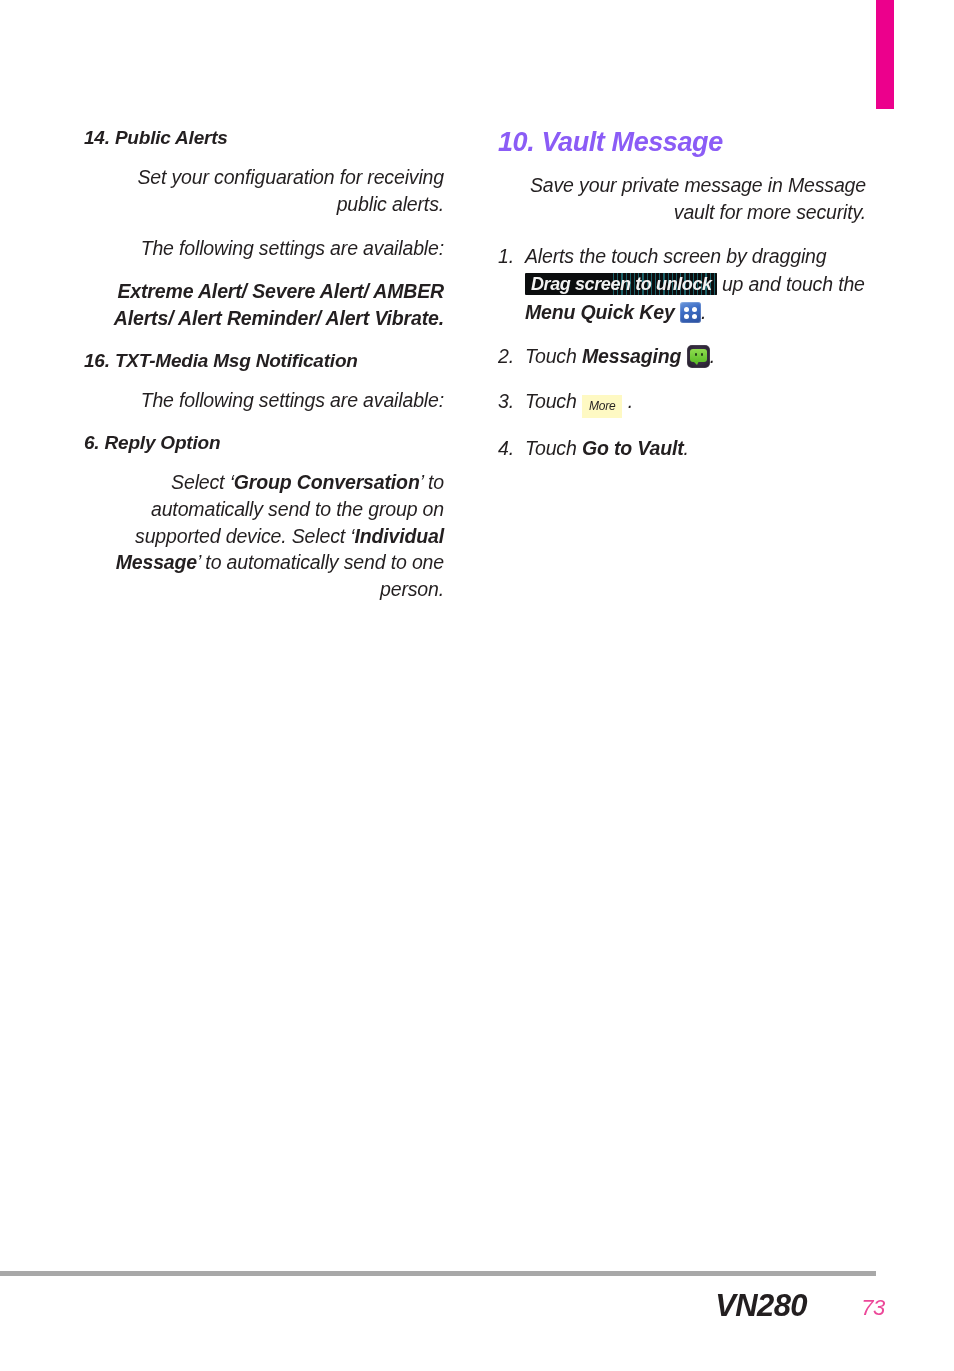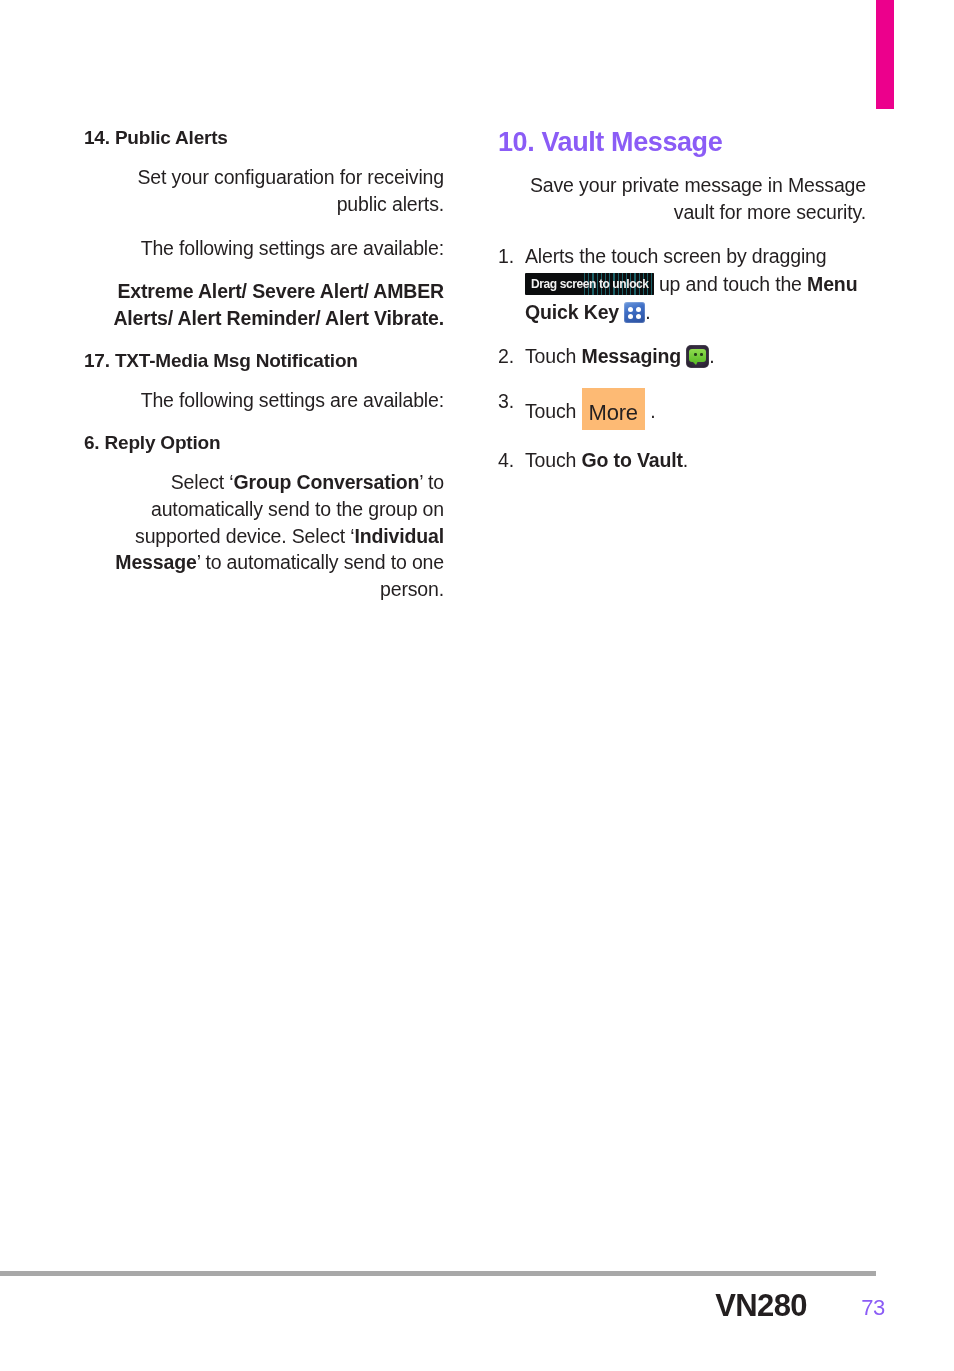--- a/index.html
+++ b/index.html
@@ -27,20 +27,21 @@
     background: #ec008c;
   }
 
   
   .page {
     position: absolute;
     left: 0;
     top: 0;
     width: 954px;
     height: 977px;
+    font-style: italic;
   }
 
   .col {
     position: absolute;
     top: 126px;
   }
   .col-left  { left: 84px;  width: 360px; }
   .col-right { left: 498px; width: 368px; }
 
   h2.section-title {
@@ -110,21 +111,21 @@
     vertical-align: -4px;
     height: 22px;
     line-height: 22px;
     padding: 0 5px 0 6px;
     background:
       repeating-linear-gradient(90deg,
         rgba(0,0,0,0) 0px, rgba(0,0,0,0) 3px,
         rgba(80,190,200,0.0) 3px, rgba(80,190,200,0.0) 4px),
       #0b0d0e;
     color: #f2f2f2;
-    font-size: 12px;
+    font-size: 18px;
     font-weight: bold;
     letter-spacing: -0.4px;
     white-space: nowrap;
     position: relative;
     overflow: hidden;
     border-radius: 1px;
   }
   .unlock-bar .stripes {
     position: absolute;
     left: 46%;
@@ -200,25 +201,25 @@
     height: 2.4px;
     border-radius: 50%;
     background: #26401a;
   }
   .icon-messaging .eye.l { left: 8px; }
   .icon-messaging .eye.r { left: 14px; }
 
   .btn-more {
     display: inline-block;
     vertical-align: -2px;
-    background: #fdba74;
-    color: #231f20;
-    font-size: 22px;
+    background: #fef9c3;
+    color: #231f20;
+    font-size: 12px;
     line-height: 1;
-    padding: 14px 7px 6px 7px;
+    padding: 5px 7px 6px 7px;
     letter-spacing: -0.2px;
   }
 
   
   .footer-rule {
     position: absolute;
     left: 0;
     top: 1271px;
     width: 876px;
     height: 5px;
@@ -238,42 +239,42 @@
     font-size: 31px;
     font-weight: bold;
     letter-spacing: -0.6px;
     color: #231f20;
   }
   .footer .pageno {
     position: absolute;
     right: 25px;
     top: 7px;
     font-size: 22px;
-    color: #8b5cf6;
+    color: #ec4899;
     letter-spacing: -0.3px;
   }
 </style>
 </head>
 <body>
 
 <div class="page">
 
   <div class="tab-marker"></div>
 
   <div class="col col-left">
 
     <h2 class="section-title first">14. Public Alerts</h2>
 
     <p class="body-text">Set your configuaration for receiving public alerts.</p>
 
     <p class="body-text">The following settings are available:</p>
 
     <p class="body-text bold">Extreme Alert/ Severe Alert/ AMBER Alerts/ Alert Reminder/ Alert Vibrate.</p>
 
-    <h2 class="section-title spacer-before-title">17. TXT-Media Msg Notification</h2>
+    <h2 class="section-title spacer-before-title">16. TXT-Media Msg Notification</h2>
 
 
     <p class="body-text">The following settings are available:</p>
 
 
     <h2 class="section-title spacer-before-title">6. Reply Option</h2>
 
     <p class="body-text"><span>Select ‘</span><span class="b">Group Conversation</span><span>’ to automatically send to the group on supported device. Select ‘</span><span class="b">Individual Message</span><span>’ to automatically send to one person.</span></p>
 
   </div>

